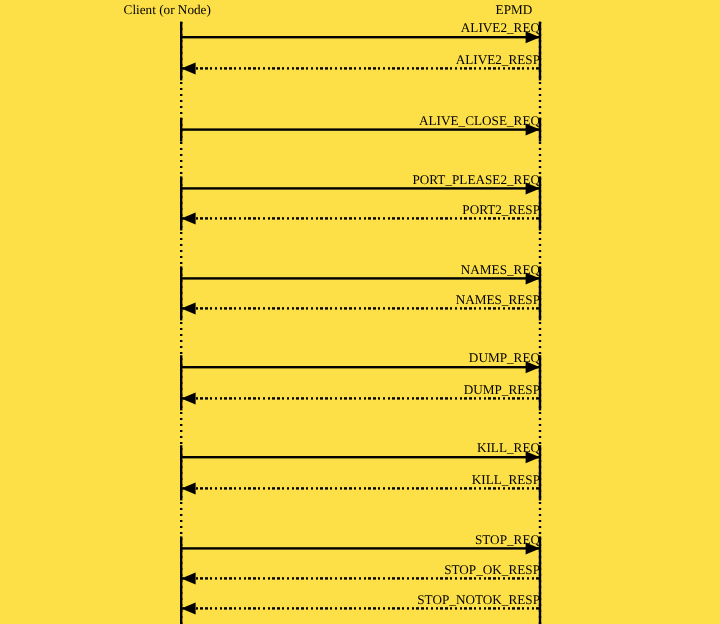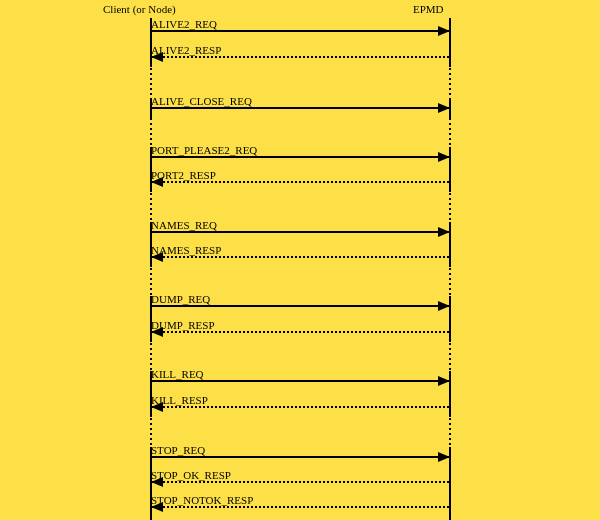--- a/index.html
+++ b/index.html
@@ -36,21 +36,21 @@
     position: absolute;
     left: 151px;
     width: 299px;
     height: 0;
   }
   .msg .label {
     position: absolute;
     left: 0;
     right: 0;
     bottom: 1px;
-    text-align: left;
+    text-align: right;
     font-size: 11px;
     line-height: 12px;
     white-space: pre;
   }
   .msg .line {
     position: absolute;
     left: 0;
     right: 0;
     top: -1px;
     height: 2px;

